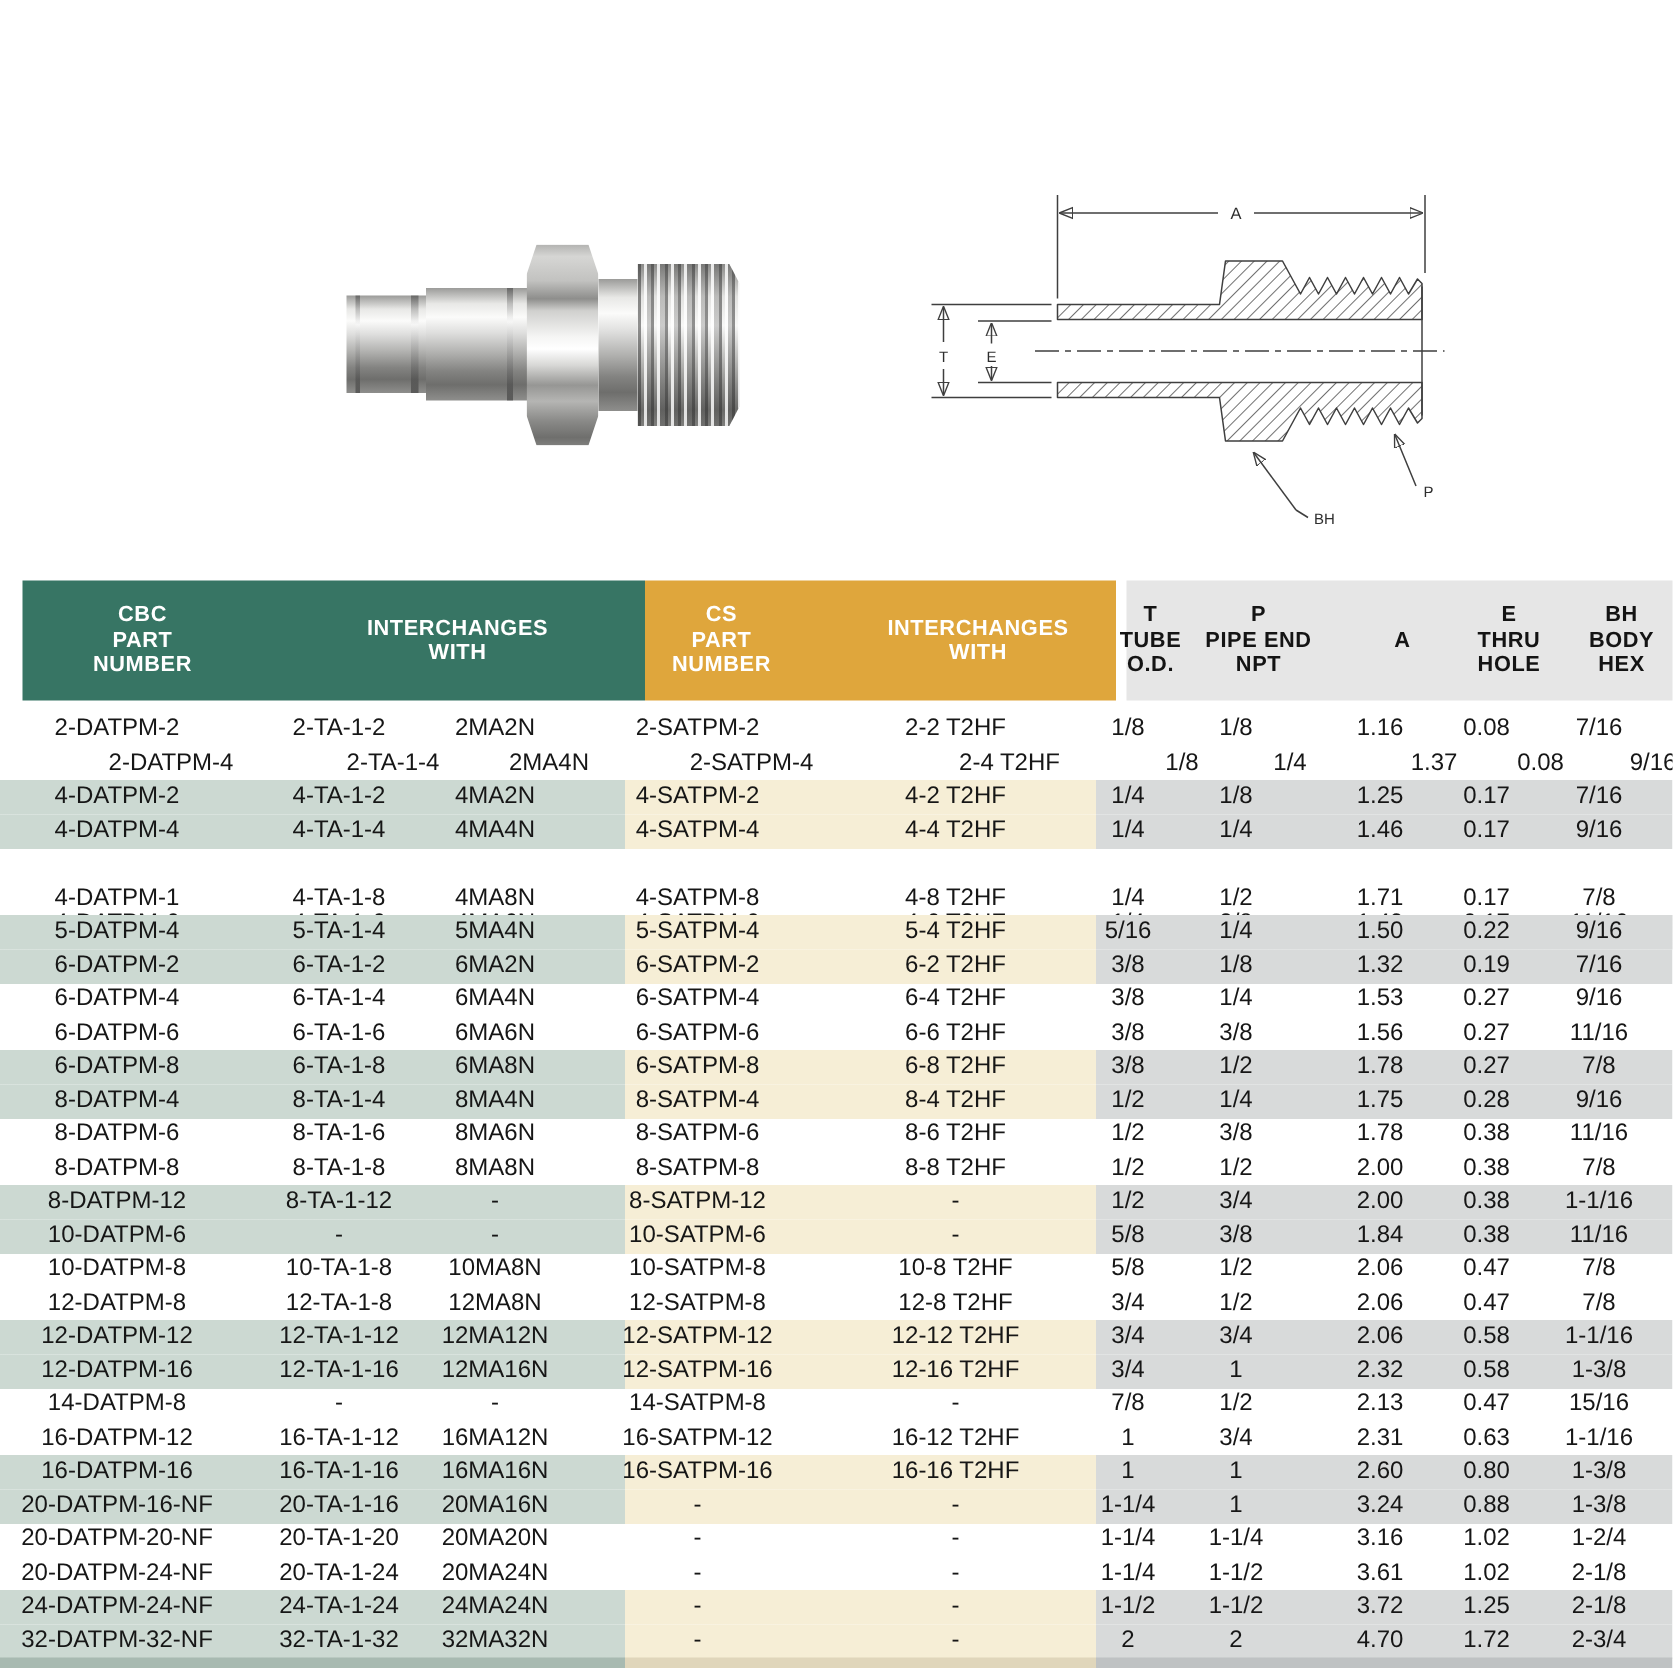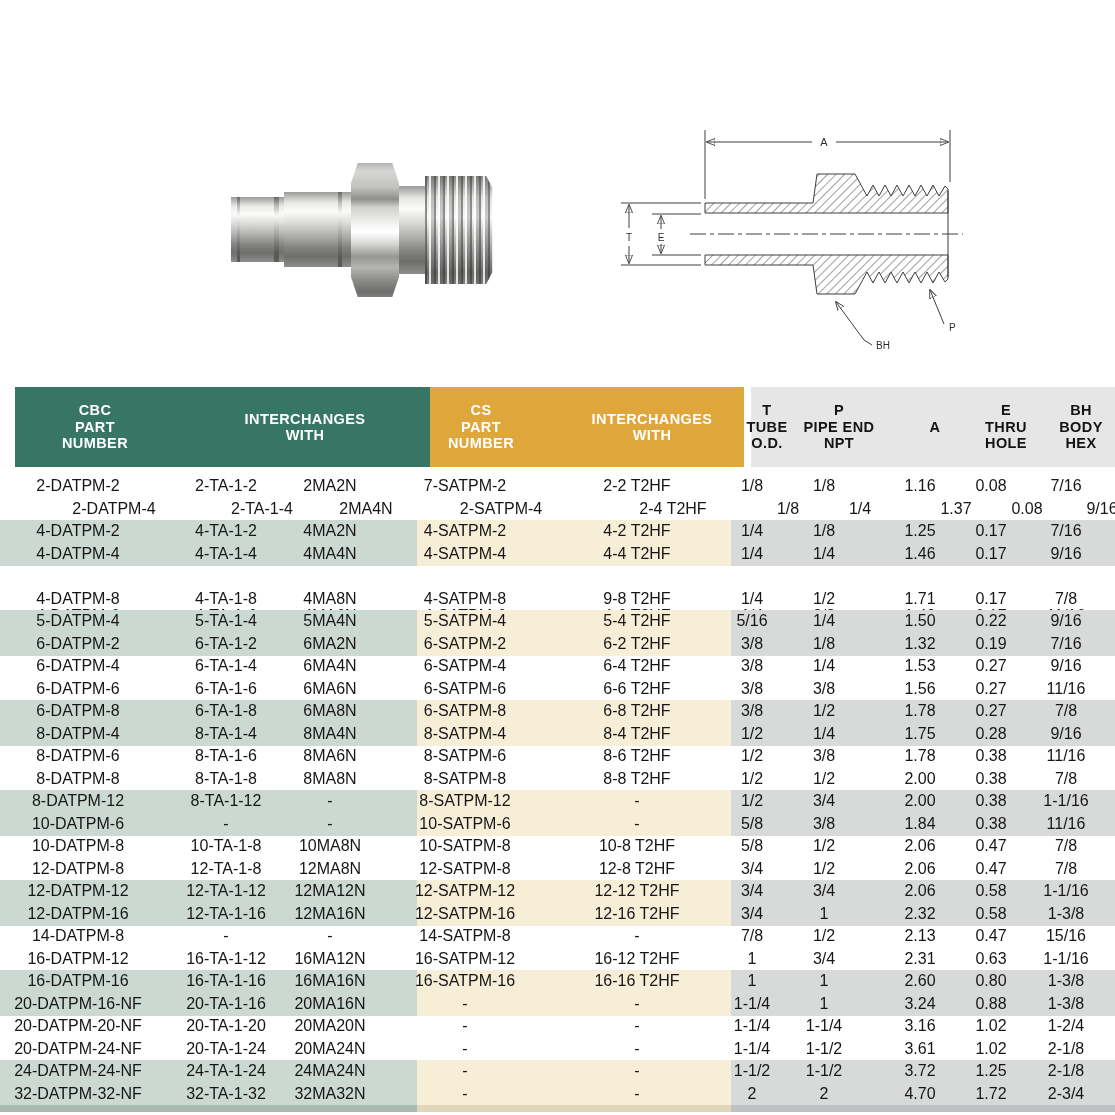--- a/index.html
+++ b/index.html
@@ -184,21 +184,21 @@
       <span>BODY</span>
       <span>HEX</span>
     </div>
   </div>
 
   <div id="tbody">
       <div class="trow" style="top: 475px;">
     <span class="tcell c0">2-DATPM-2</span>
     <span class="tcell c1">2-TA-1-2</span>
     <span class="tcell c2">2MA2N</span>
-    <span class="tcell c3">7-SATPM-2</span>
+    <span class="tcell c3">2-SATPM-2</span>
     <span class="tcell c4">2-2 T2HF</span>
     <span class="tcell c5">1/8</span>
     <span class="tcell c6">1/8</span>
     <span class="tcell c7">1.16</span>
     <span class="tcell c8">0.08</span>
     <span class="tcell c9">7/16</span>
   </div>
       <div class="trow" style="top: 497.5px; margin-left: 36px;">
     <span class="tcell c0">2-DATPM-4</span>
     <span class="tcell c1">2-TA-1-4</span>
@@ -241,25 +241,25 @@
     <span class="tcell c2">4MA6N</span>
     <span class="tcell c3">4-SATPM-6</span>
     <span class="tcell c4">4-6 T2HF</span>
     <span class="tcell c5">1/4</span>
     <span class="tcell c6">3/8</span>
     <span class="tcell c7">1.49</span>
     <span class="tcell c8">0.17</span>
     <span class="tcell c9">11/16</span>
   </div>
       <div class="trow" style="top: 587.5px;">
-    <span class="tcell c0">4-DATPM-8</span>
+    <span class="tcell c0">4-DATPM-1</span>
     <span class="tcell c1">4-TA-1-8</span>
     <span class="tcell c2">4MA8N</span>
     <span class="tcell c3">4-SATPM-8</span>
-    <span class="tcell c4">9-8 T2HF</span>
+    <span class="tcell c4">4-8 T2HF</span>
     <span class="tcell c5">1/4</span>
     <span class="tcell c6">1/2</span>
     <span class="tcell c7">1.71</span>
     <span class="tcell c8">0.17</span>
     <span class="tcell c9">7/8</span>
   </div>
       <div class="trow shaded" style="top: 610px; padding-left: 16px;">
     <span class="tcell c0">5-DATPM-4</span>
     <span class="tcell c1">5-TA-1-4</span>
     <span class="tcell c2">5MA4N</span>

